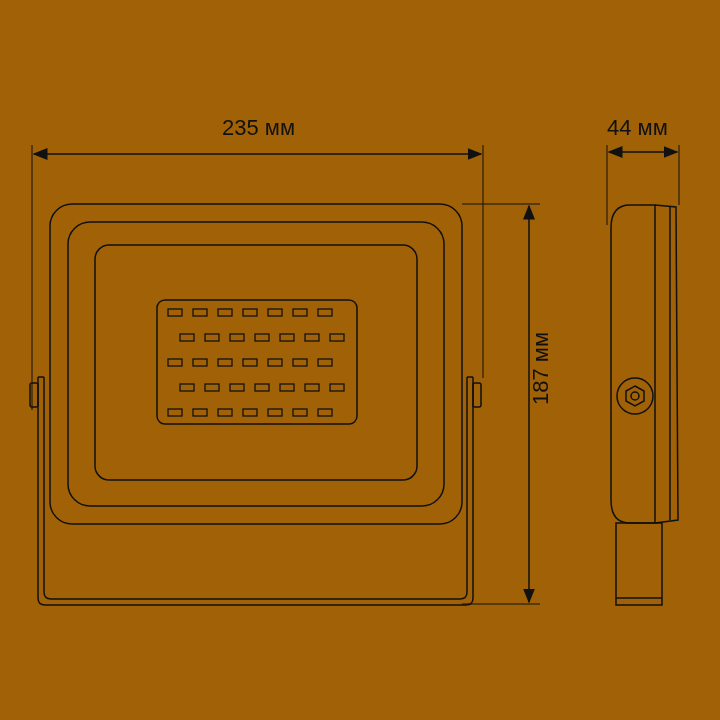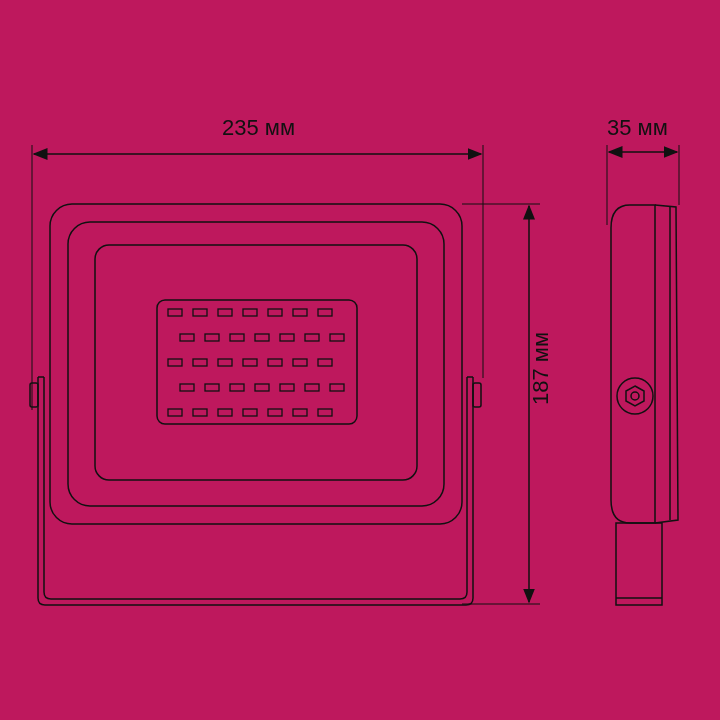--- a/index.html
+++ b/index.html
@@ -1,16 +1,16 @@
 <!DOCTYPE html>
 <html><head>
 <meta charset="utf-8">
 <style>
   html,body{margin:0;padding:0;background:#fff;}
-  #stage{position:relative;width:720px;height:720px;background:#be185d;overflow:hidden;}
+  #stage{position:relative;width:720px;height:720px;background:#a16207;overflow:hidden;}
   svg{position:absolute;left:0;top:0;}
   .lbl{position:absolute;font-family:"Liberation Sans",sans-serif;font-size:22px;color:#111;white-space:nowrap;line-height:1;}
   #w-lbl{left:222px;top:117px;}
   #d-lbl{left:607px;top:117px;}
   #h-lbl{left:530px;top:405px;transform:rotate(-90deg);transform-origin:0 0;}
 </style>
 </head>
 <body>
 
 <div id="stage">
@@ -96,15 +96,15 @@
           <rect x="193" y="409" width="14" height="7"></rect>
           <rect x="218" y="409" width="14" height="7"></rect>
           <rect x="243" y="409" width="14" height="7"></rect>
           <rect x="268" y="409" width="14" height="7"></rect>
           <rect x="293" y="409" width="14" height="7"></rect>
           <rect x="318" y="409" width="14" height="7"></rect>
         </g>
   </g>
 </svg>
 <div class="lbl" id="w-lbl">235 мм</div>
-<div class="lbl" id="d-lbl">35 мм</div>
+<div class="lbl" id="d-lbl">44 мм</div>
 <div class="lbl" id="h-lbl">187 мм</div>
 </div>
 
 </body></html>

